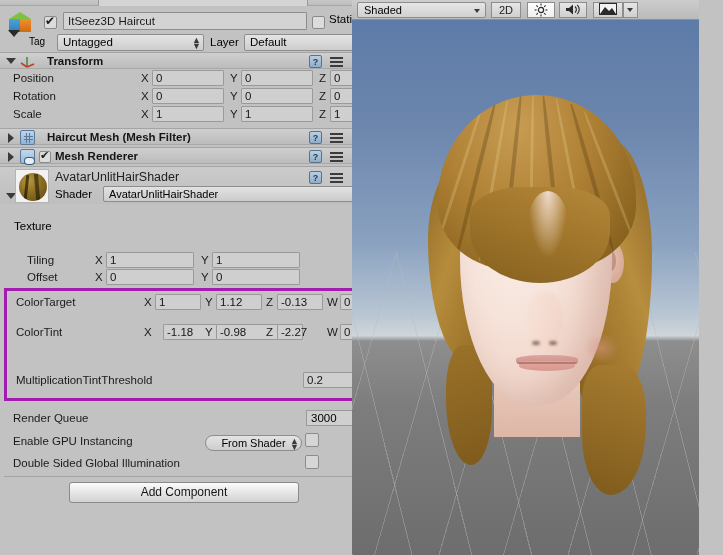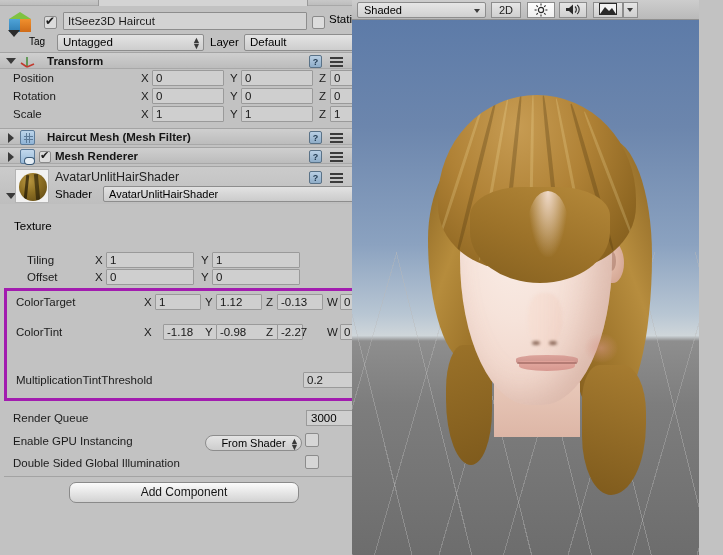--- a/index.html
+++ b/index.html
@@ -665,21 +665,21 @@
       </div>
 
       <div class="row" style="top:51px;">
         <span class="row-label">Double Sided Global Illumination</span>
         <span class="bigcb" style="left:305px; top:0;"></span>
       </div>
     </div>
 
     <div id="divider" style="top:476px;"></div>
 
-    <div id="add-component" style="top:482px;border-radius:7px;">Add Component</div>
+    <div id="add-component" style="top:482px;">Add Component</div>
   </div>
 
   <div id="scene">
 
     <div id="scene-toolbar">
       <div id="shaded-dd">
         <span>Shaded</span>
         <span class="dd-arrow"></span>
       </div>
       <div class="tb-btn" style="left:139px; width:30px;">2D</div>

